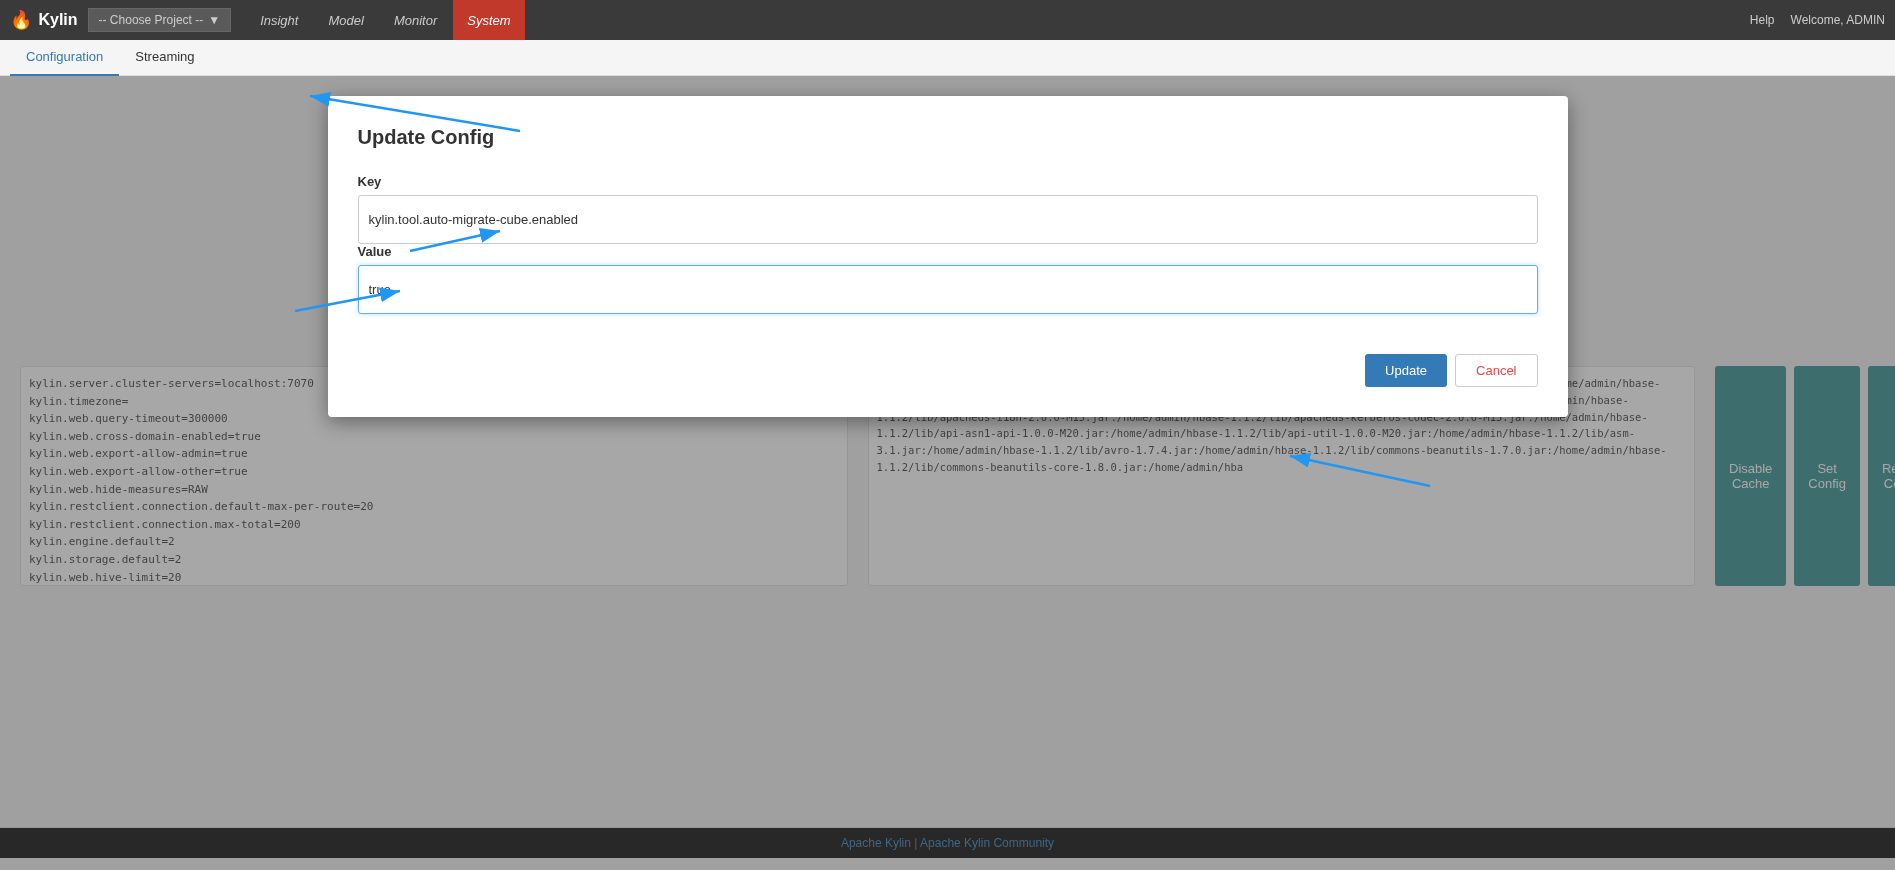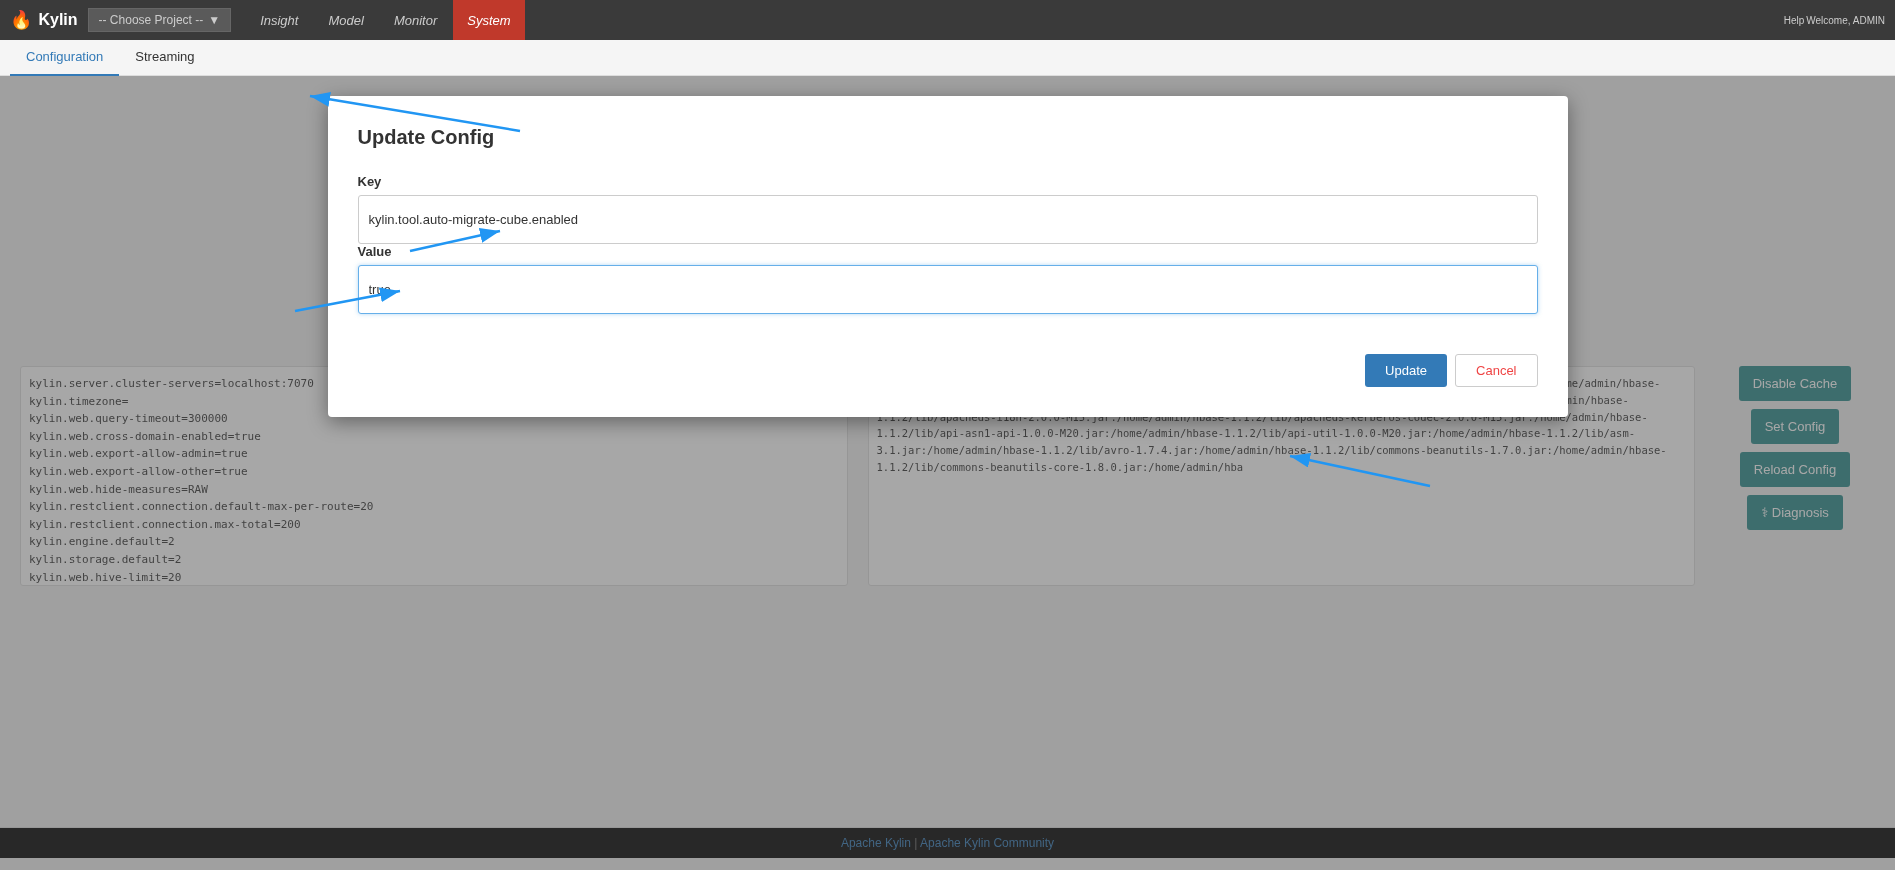--- a/index.html
+++ b/index.html
@@ -55,24 +55,24 @@
       font-size: 13px;
       height: 40px;
       display: flex;
       align-items: center;
       text-decoration: none;
     }
     .nav-link.active { background: #c0392b; color: #fff; }
     .navbar-right {
       display: flex;
       align-items: center;
-      gap: 2px;
+      gap: 16px;
       margin-left: auto;
       color: #ccc;
-      font-size: 10px;
+      font-size: 12px;
     }
     .navbar-right a { color: #ccc; text-decoration: none; }
 
     
     .sub-tabs {
       background: #f5f5f5;
       border-bottom: 1px solid #ddd;
       display: flex;
       height: 36px;
       align-items: center;
@@ -115,24 +115,22 @@
       font-size: 11px;
       color: #333;
       font-family: monospace;
       padding: 8px;
       line-height: 1.6;
     }
     .config-panel pre { font-size: 11px; white-space: pre-wrap; }
 
     .config-buttons {
       display: flex;
-      flex-direction: column;
       gap: 8px;
       width: 160px;
-      align-items: center;
     }
     .config-btn {
       padding: 10px 14px;
       border: none;
       border-radius: 3px;
       cursor: pointer;
       color: #fff;
       font-size: 13px;
       text-align: center;
     }

